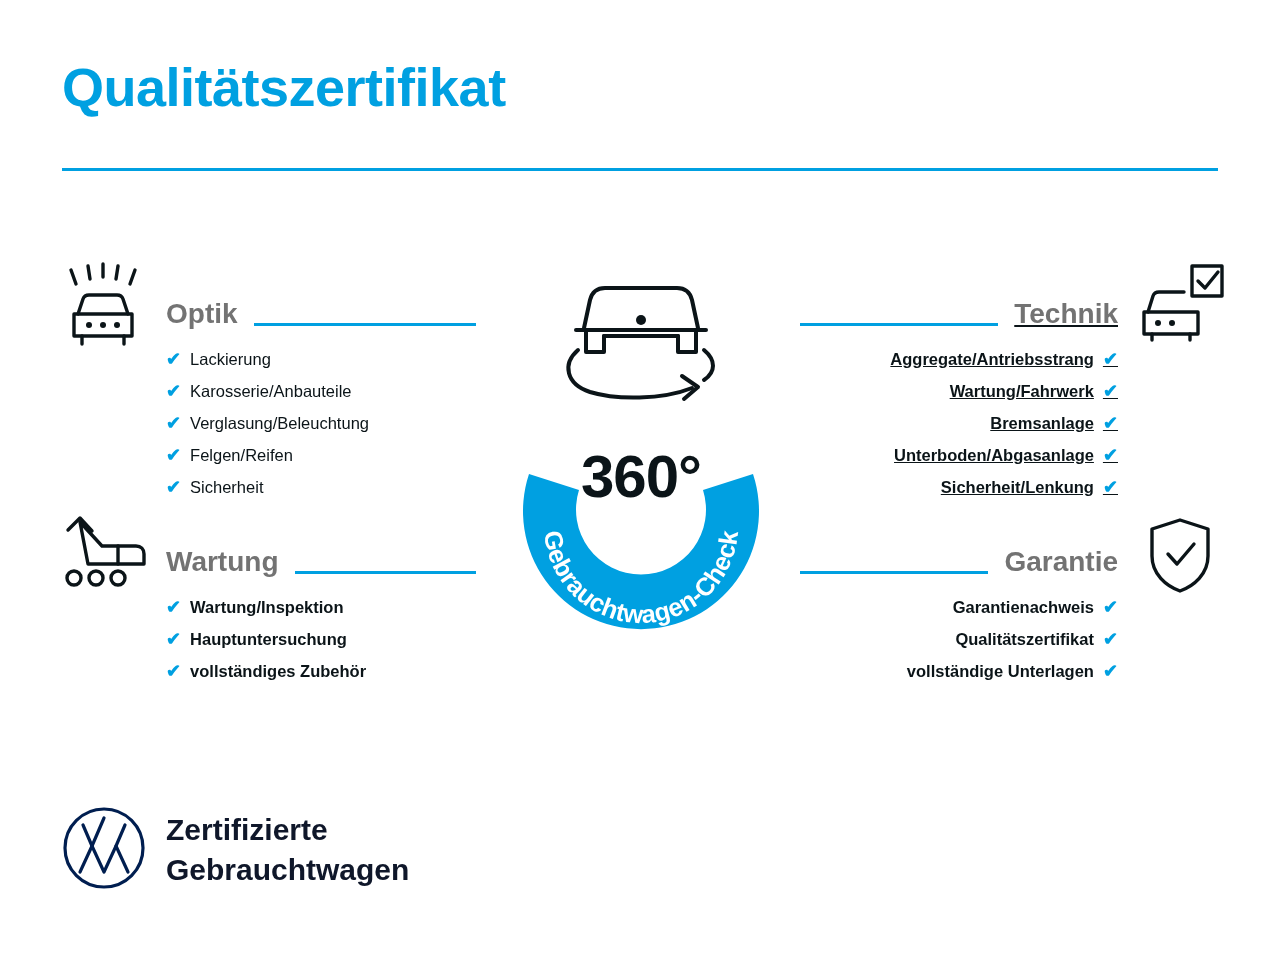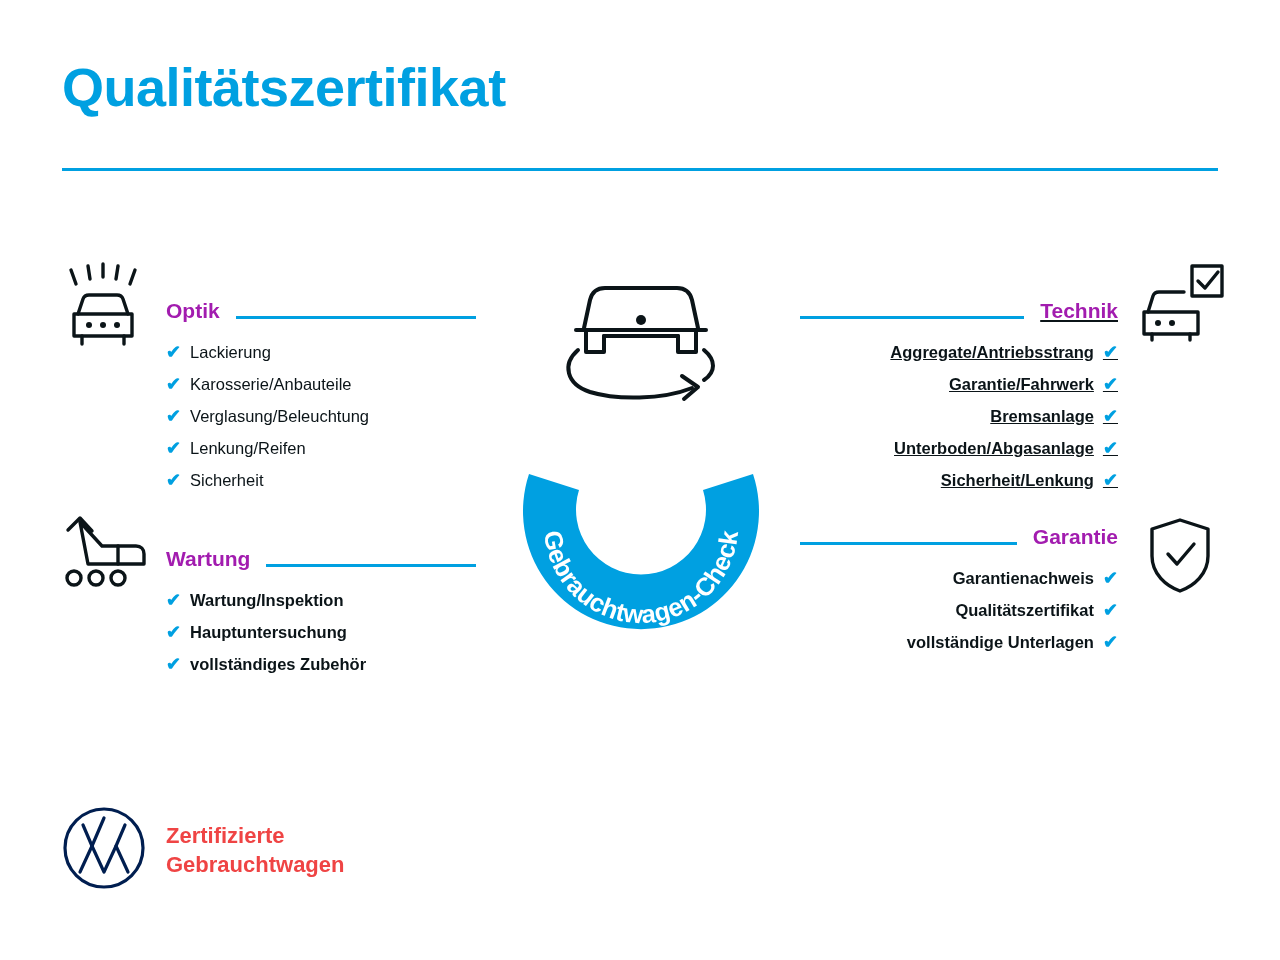--- a/index.html
+++ b/index.html
@@ -39,23 +39,23 @@
 
   
   .section {
     position: absolute;
   }
   .section-head {
     display: flex;
     align-items: flex-end;
   }
   .section-title {
-    font-size: 21px;
-    font-weight: bold;
-    color: #a21caf;
+    font-size: 28px;
+    font-weight: bold;
+    color: #737373;
     white-space: nowrap;
     line-height: 1;
     padding-bottom: 2px;
   }
   .section-rule {
     height: 3px;
     background: #00a0e1;
     flex: 1 1 auto;
     margin-bottom: 4px;
   }
@@ -87,21 +87,21 @@
   .section.left .check { margin-right: 9px; }
   .section.right .check { margin-left: 9px; }
 
   .section.right .items li .item-label { font-weight: bold; }
   .section.left.wartung .items li .item-label { font-weight: bold; }
 
   
   #sec-optik   { left: 166px; top: 300px; width: 310px; }
   #sec-wartung { left: 166px; top: 548px; width: 310px; }
   #sec-technik { left: 800px; top: 300px; width: 318px; text-align: right; text-decoration: underline; }
-  #sec-garantie{ left: 800px; top: 526px; width: 318px; text-align: left; }
+  #sec-garantie{ left: 800px; top: 548px; width: 318px; text-align: left; }
 
   
   .icon-wrap { position: absolute; }
   #icon-optik    { left: 62px;  top: 262px; }
   #icon-wartung  { left: 62px;  top: 512px; }
   #icon-technik  { left: 1140px; top: 262px; }
   #icon-garantie { left: 1148px; top: 516px; }
 
   
   #center-badge {
@@ -125,24 +125,24 @@
   
   #footer-brand {
     position: absolute;
     left: 62px;
     top: 806px;
     display: flex;
     align-items: center;
   }
   .brand-text {
     margin-left: 20px;
-    font-size: 22px;
+    font-size: 30px;
     font-weight: bold;
     line-height: 1.32;
-    color: #ef4444;
+    color: #0f172a;
     white-space: pre-line;
   }
 </style>
 </head>
 <body>
 
 <div class="page-title">Qualitätszertifikat</div>
 <div class="title-rule"></div>
 
 <div class="icon-wrap" id="icon-optik">
@@ -212,20 +212,21 @@
       <path d="M -112 -36 A 118 118 0 1 0 112 -36 L 62 -20 A 65 65 0 1 1 -62 -20 Z" fill="#00a0e1"></path>
     </g>
 
     <defs>
       <path id="ringTextPath" d="M 78 276 A 97 97 0 0 0 272 276"></path>
     </defs>
     <text font-family="Liberation Sans, sans-serif" font-size="25.5" font-weight="bold" fill="#ffffff">
       <textPath href="#ringTextPath" startOffset="50%" text-anchor="middle" id="ring-text-path-el">Gebrauchtwagen-Check</textPath>
     </text>
   </svg>
+  <div class="badge-360">360°</div>
 </div>
 
 <div class="section left" id="sec-optik">
   <div class="section-head">
     <div class="section-title">Optik</div>
     <div class="section-rule"></div>
   </div>
   <ul class="items">
     <li>
       <span class="check">✔</span>
@@ -234,21 +235,21 @@
     <li>
       <span class="check">✔</span>
       <span class="item-label">Karosserie/Anbauteile</span>
     </li>
     <li>
       <span class="check">✔</span>
       <span class="item-label">Verglasung/Beleuchtung</span>
     </li>
     <li>
       <span class="check">✔</span>
-      <span class="item-label">Lenkung/Reifen</span>
+      <span class="item-label">Felgen/Reifen</span>
     </li>
     <li>
       <span class="check">✔</span>
       <span class="item-label">Sicherheit</span>
     </li>
   </ul>
 </div>
 
 <div class="section left wartung" id="sec-wartung">
   <div class="section-head">
@@ -275,21 +276,21 @@
   <div class="section-head">
     <div class="section-rule"></div>
     <div class="section-title">Technik</div>
   </div>
   <ul class="items">
     <li>
       <span class="item-label">Aggregate/Antriebsstrang</span>
       <span class="check">✔</span>
     </li>
     <li>
-      <span class="item-label">Garantie/Fahrwerk</span>
+      <span class="item-label">Wartung/Fahrwerk</span>
       <span class="check">✔</span>
     </li>
     <li>
       <span class="item-label">Bremsanlage</span>
       <span class="check">✔</span>
     </li>
     <li>
       <span class="item-label">Unterboden/Abgasanlage</span>
       <span class="check">✔</span>
     </li>

